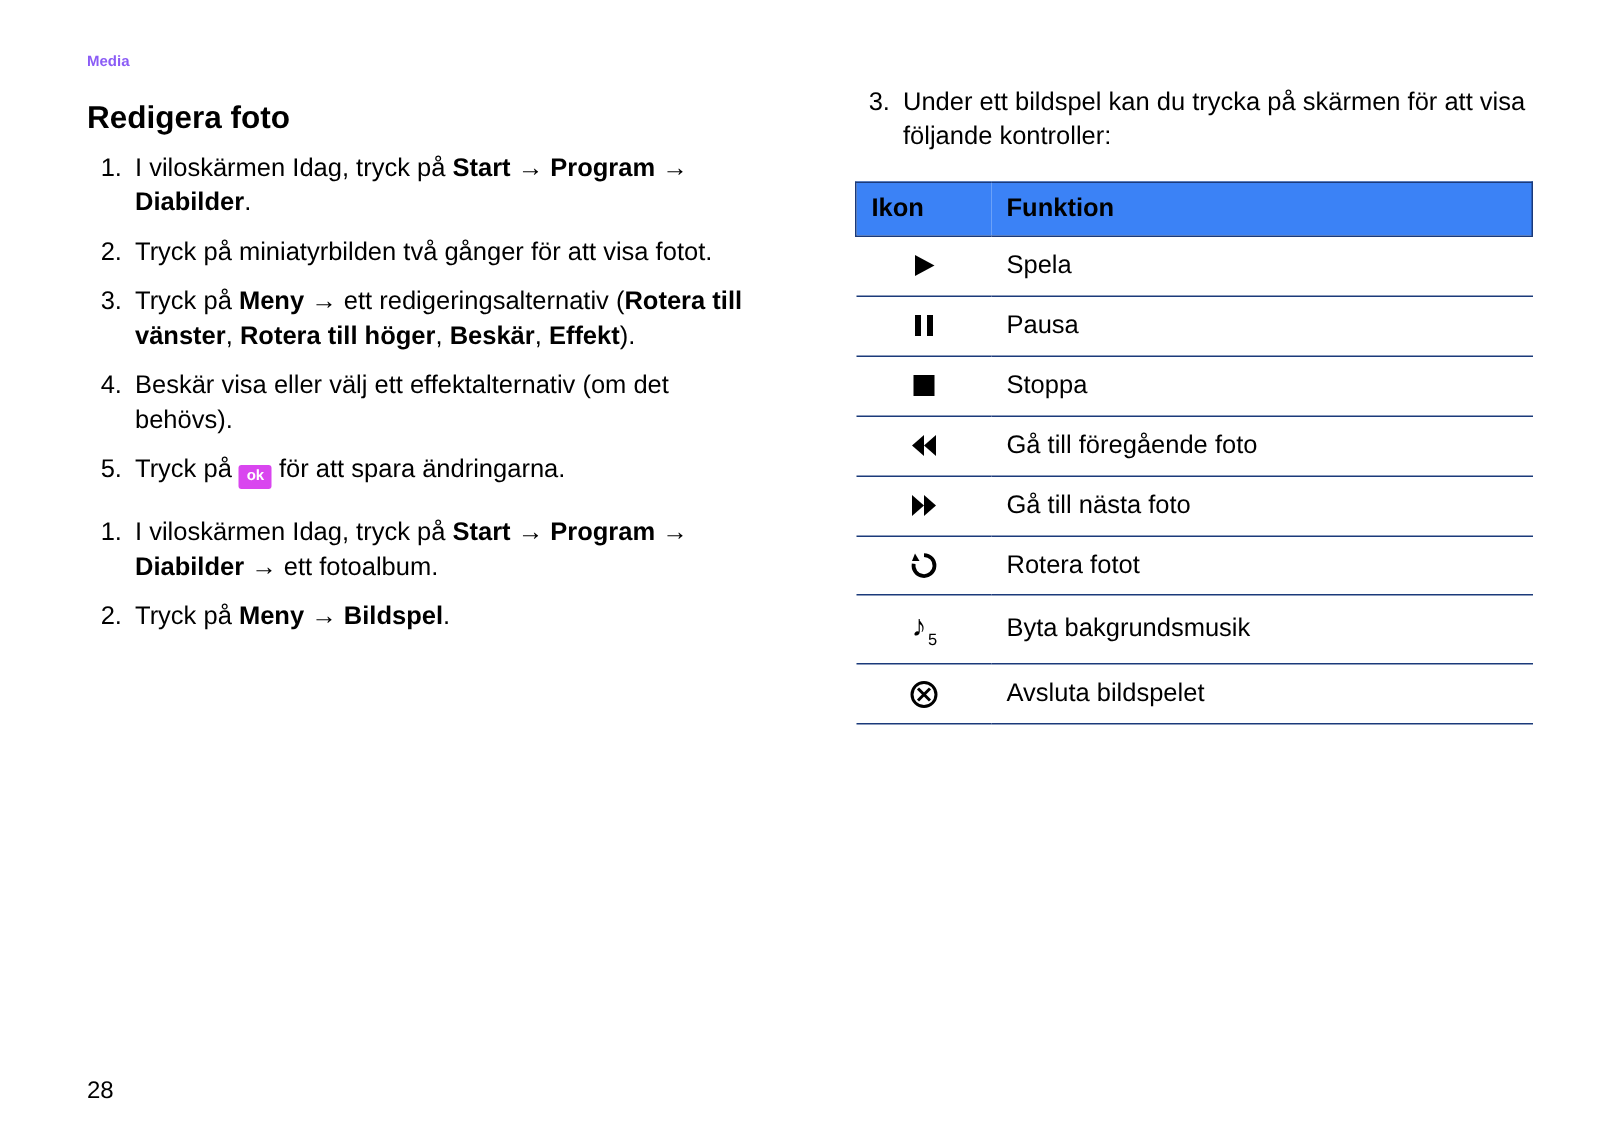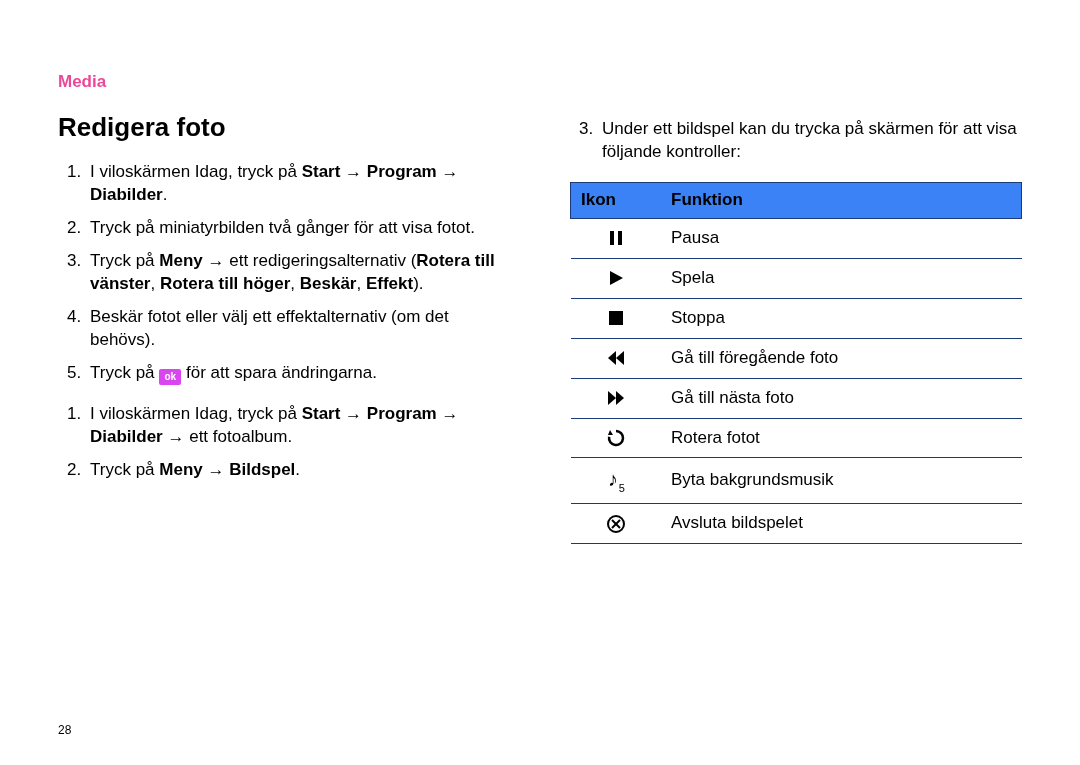--- a/index.html
+++ b/index.html
@@ -10,43 +10,42 @@
     color: #000;
   }
   .page {
     width: 1080px;
     height: 765px;
     box-sizing: border-box;
     padding: 36px 58px 28px 58px;
     position: relative;
   }
   .header-label {
-    color: #ec4899;
-    font-weight: bold;
-    font-size: 17px;
+    color: #8b5cf6;
+    font-weight: bold;
+    font-size: 10px;
     margin-bottom: 10px;
-    margin-top: 36px;
   }
   .columns {
     display: flex;
     gap: 60px;
   }
   .col {
     flex: 1;
     min-width: 0;
     font-size: 17px;
     line-height: 1.35;
   }
   h2.section {
-    font-size: 26px;
+    font-size: 21px;
     font-weight: bold;
     margin: 8px 0 8px 0;
   }
   ol.steps {
-    margin: 16px 0 18px 0;
+    margin: 0 0 18px 0;
     padding-left: 28px;
   }
   ol.steps li {
     margin-bottom: 10px;
     padding-left: 4px;
   }
   b { font-weight: bold; }
   .ok-key {
     display: inline-block;
     width: 22px;
@@ -86,21 +85,21 @@
     padding: 8px 10px;
     vertical-align: middle;
   }
   table.icon-table td.icon-cell {
     text-align: center;
   }
   .page-number {
     position: absolute;
     bottom: 28px;
     left: 58px;
-    font-size: 12px;
+    font-size: 16px;
   }
   svg.ic { width: 20px; height: 20px; display: block; margin: 0 auto; }
   .music-note {
     font-size: 20px;
     position: relative;
   }
   .music-note sub {
     font-size: 11px;
     position: relative;
     left: 1px;
@@ -118,21 +117,21 @@
     <div class="col">
       <h2 class="section">Redigera foto</h2>
       <ol class="steps">
         <li>
           <span>I viloskärmen Idag, tryck på </span><b>Start</b><span> → </span><b>Program</b><span> → </span><b>Diabilder</b><span>.</span>
         </li>
         <li>Tryck på miniatyrbilden två gånger för att visa fotot.</li>
         <li>
           <span>Tryck på </span><b>Meny</b><span> → </span><span>ett redigeringsalternativ (</span><b>Rotera till vänster</b><span>, </span><b>Rotera till höger</b><span>, </span><b>Beskär</b><span>, </span><b>Effekt</b><span>).</span>
         </li>
-        <li>Beskär fotot eller välj ett effektalternativ (om det behövs).</li>
+        <li>Beskär visa eller välj ett effektalternativ (om det behövs).</li>
         <li>
           <span>Tryck på </span><span class="ok-key">ok</span><span> för att spara ändringarna.</span>
         </li>
       </ol>
 
       <ol class="steps">
         <li>
           <span>I viloskärmen Idag, tryck på </span><b>Start</b><span> → </span><b>Program</b><span> → </span><b>Diabilder</b><span> → ett fotoalbum.</span>
         </li>
         <li>
@@ -150,33 +149,33 @@
         <thead>
           <tr>
             <th>Ikon</th>
             <th>Funktion</th>
           </tr>
         </thead>
         <tbody id="icon-table-body">
             <tr>
               <td class="icon-cell">
                 <svg class="ic" viewBox="0 0 20 20">
+                  <polygon points="4,3 17,10 4,17"></polygon>
+                </svg>
+              </td>
+              <td>Spela</td>
+            </tr>
+            <tr>
+              <td class="icon-cell">
+                <svg class="ic" viewBox="0 0 20 20">
                   <rect x="4" y="3" width="4" height="14"></rect>
                   <rect x="12" y="3" width="4" height="14"></rect>
                 </svg>
               </td>
               <td>Pausa</td>
-            </tr>
-            <tr>
-              <td class="icon-cell">
-                <svg class="ic" viewBox="0 0 20 20">
-                  <polygon points="4,3 17,10 4,17"></polygon>
-                </svg>
-              </td>
-              <td>Spela</td>
             </tr>
             <tr>
               <td class="icon-cell">
                 <svg class="ic" viewBox="0 0 20 20">
                   <rect x="3" y="3" width="14" height="14"></rect>
                 </svg>
               </td>
               <td>Stoppa</td>
             </tr>
             <tr>

